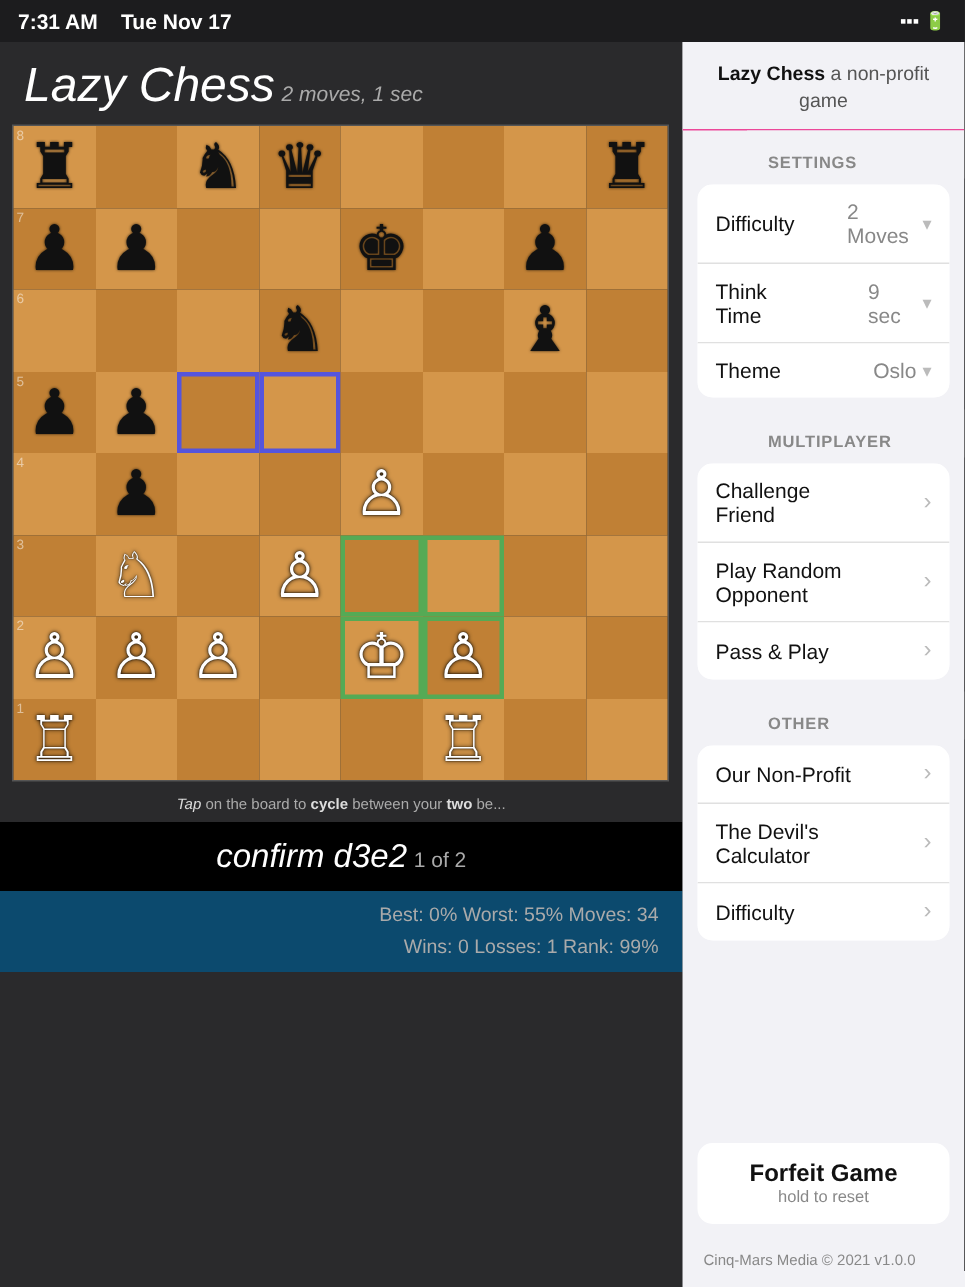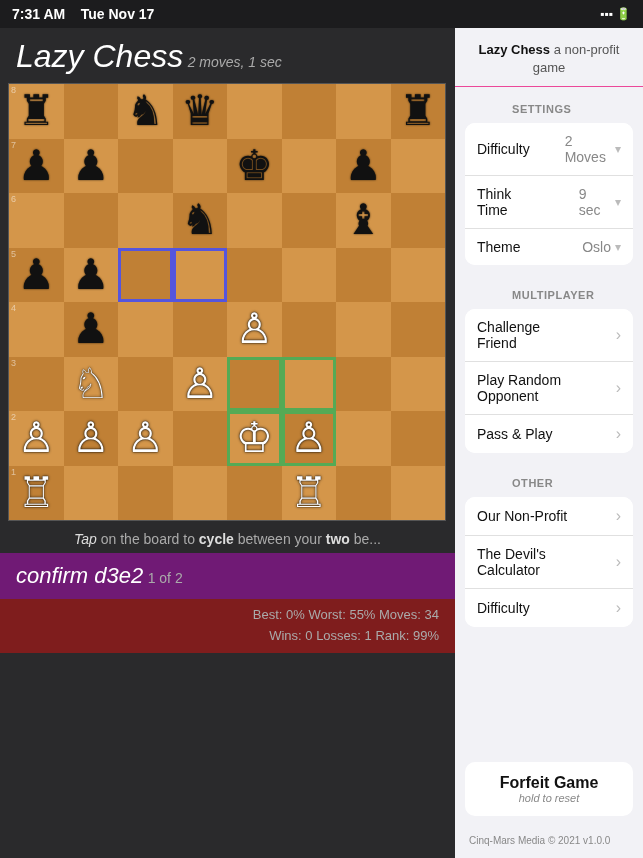--- a/index.html
+++ b/index.html
@@ -96,47 +96,47 @@
       position: absolute;
       left: 2px;
       top: 2px;
       font-size: 9px;
       color: rgba(255,255,255,0.5);
     }
 
     #hint-text {
       padding: 6px 16px;
       color: #aaa;
-      font-size: 14px;
+      font-size: 10px;
       text-align: center;
       flex-shrink: 0;
     }
     #hint-text em { font-style: italic; color: #ddd; }
     #hint-text strong { font-weight: 700; color: #ddd; }
 
     
     #confirm-bar {
-      background: #701a75;
+      background: #000000;
       padding: 10px 16px;
-      text-align: left;
+      text-align: center;
       flex-shrink: 0;
     }
     #confirm-bar .confirm-move {
       color: #fff;
       font-size: 22px;
       font-style: italic;
     }
     #confirm-bar .confirm-count {
       color: #aaa;
       font-size: 14px;
     }
 
     
     #stats-bar {
-      background: #7f1d1d;
+      background: #0c4a6e;
       padding: 6px 16px;
       flex-shrink: 0;
       text-align: right;
     }
     #stats-bar .stats-line {
       color: #aaa;
       font-size: 13px;
       line-height: 1.6;
     }
 
@@ -233,21 +233,20 @@
     #forfeit-btn .forfeit-label {
       font-size: 16px;
       font-weight: 600;
       color: #111;
       display: block;
     }
     #forfeit-btn .forfeit-sub {
       font-size: 11px;
       color: #888;
       display: block;
-      font-style: italic;
     }
 
     
     #panel-footer {
       padding: 6px 14px 10px 14px;
       flex-shrink: 0;
     }
     #panel-footer .footer-text {
       font-size: 10px;
       color: #888;

